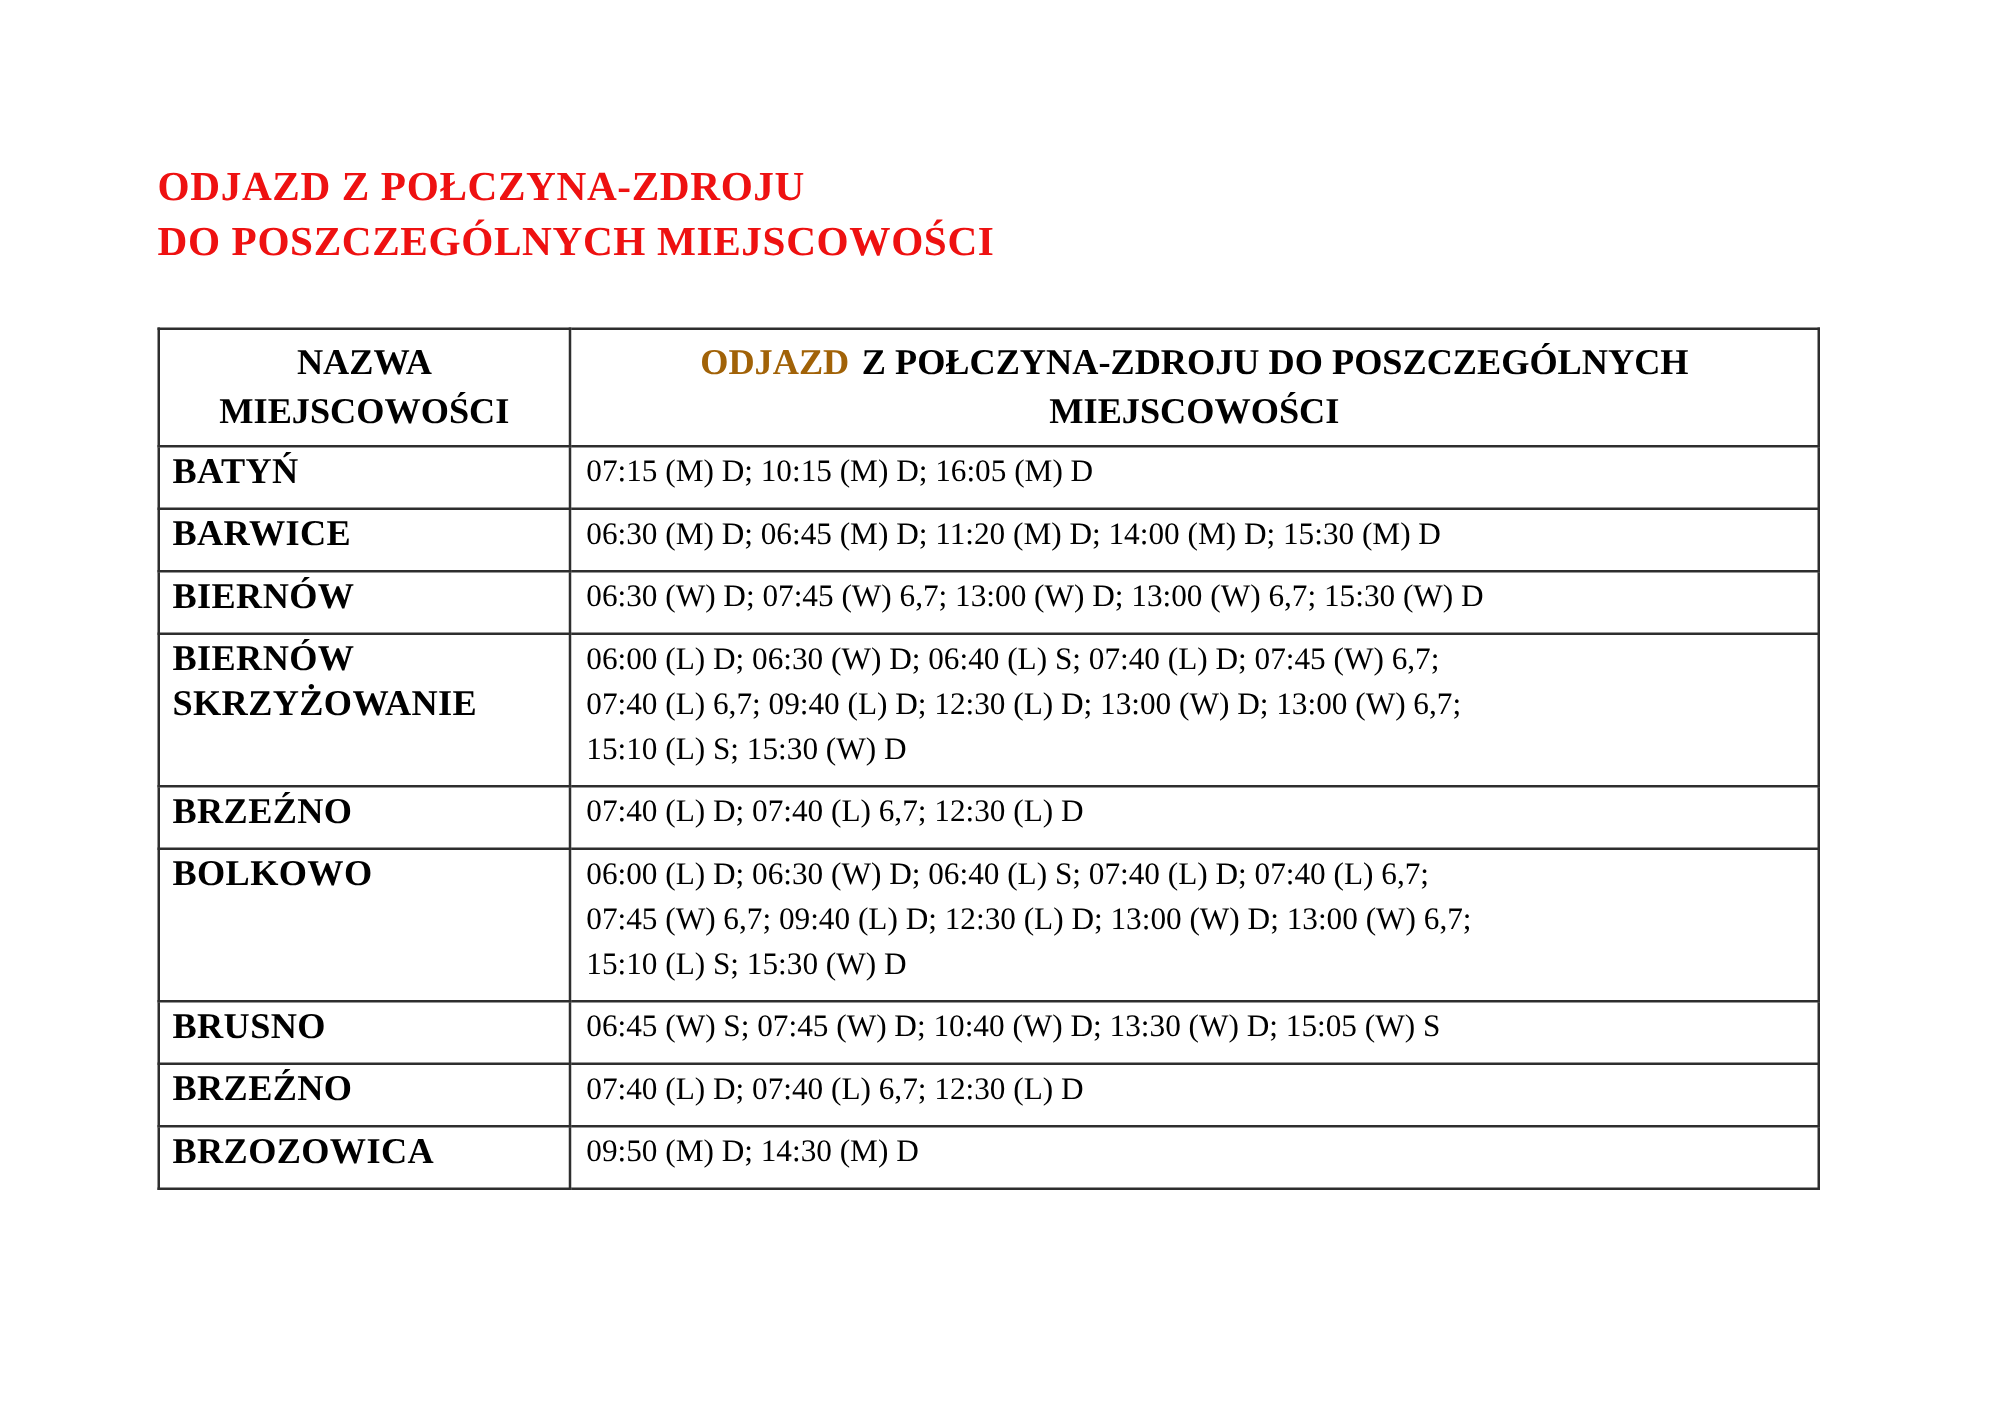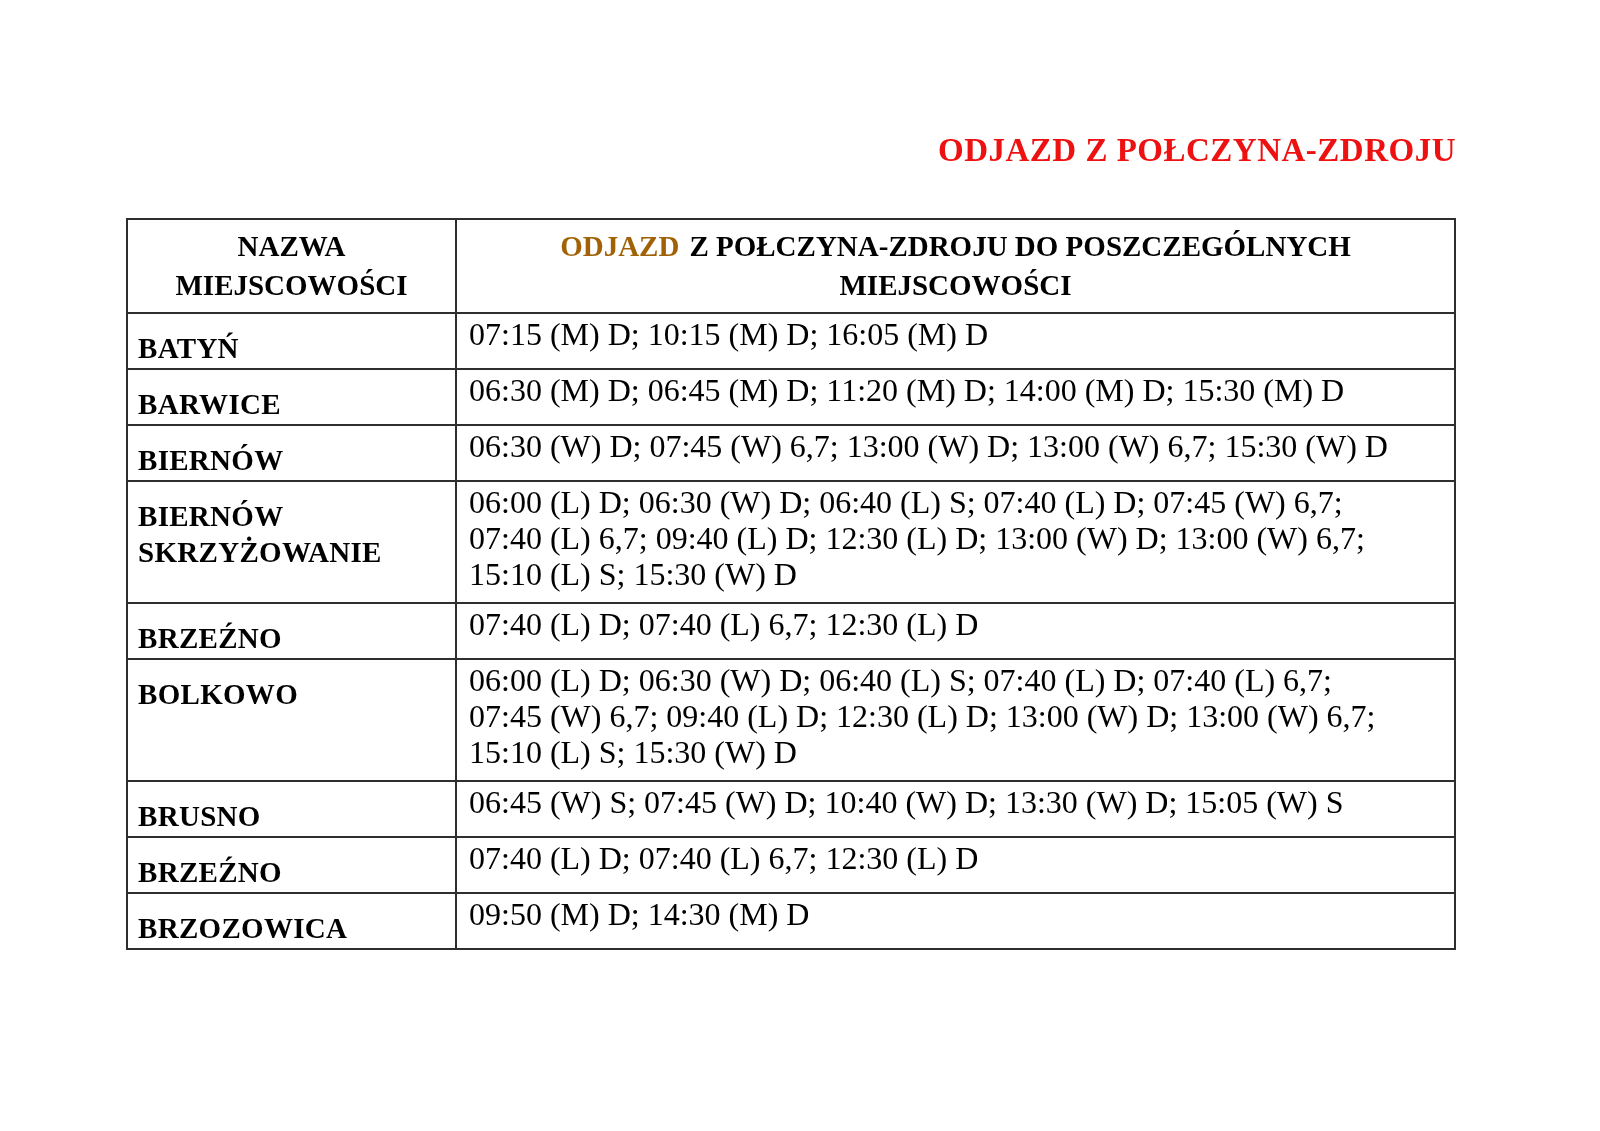--- a/index.html
+++ b/index.html
@@ -12,21 +12,21 @@
     color: #000000;
   }
   .doc {
     position: absolute;
     left: 126px;
     top: 0;
     width: 1330px;
   }
   .title {
     margin-top: 128px;
-    text-align: right;
+    text-align: left;
     font-weight: bold;
     font-size: 33px;
     line-height: 44px;
     color: #ee1111;
     letter-spacing: 0.5px;
   }
   table.timetable {
     margin-top: 46px;
     width: 1330px;
     border-collapse: collapse;
@@ -46,39 +46,40 @@
     vertical-align: middle;
     padding: 7px 6px;
   }
   .timetable th .red-word { color: #a16207; }
   .timetable th .rest-word { margin-left: 10px; }
   td.city {
     font-weight: bold;
     font-size: 29px;
     line-height: 36px;
     vertical-align: top;
-    padding: 16px 6px 2px 10px;
+    padding: 1px 6px 2px 10px;
     white-space: pre-line;
     letter-spacing: 0.3px;
   }
   td.times {
-    font-size: 32px;
+    font-size: 25px;
     line-height: 36px;
     vertical-align: top;
     padding: 2px 6px 10px 12px;
     white-space: pre-line;
   }
 </style>
 </head>
 <body>
 
 <div class="doc">
 
   <div class="title">
     <div>ODJAZD Z POŁCZYNA-ZDROJU</div>
+    <div>DO POSZCZEGÓLNYCH MIEJSCOWOŚCI</div>
   </div>
 
   <table class="timetable">
     <colgroup>
       <col class="c1">
       <col class="c2">
     </colgroup>
     <thead>
       <tr>
         <th>

